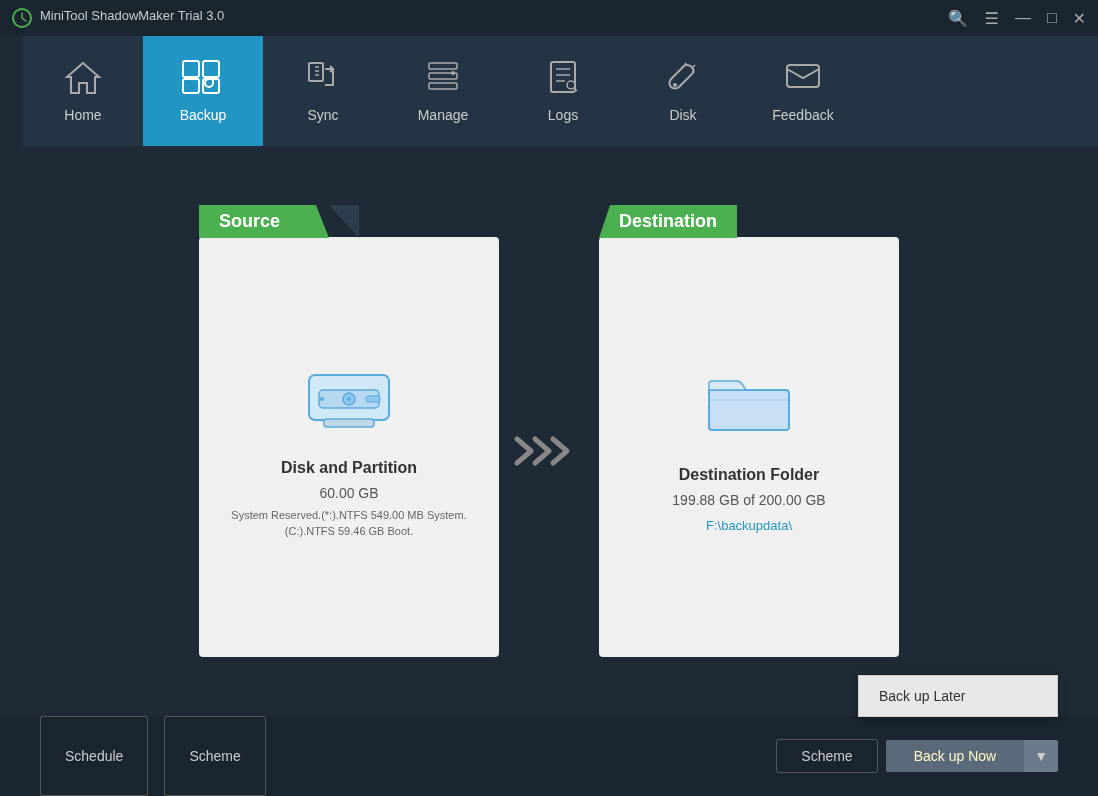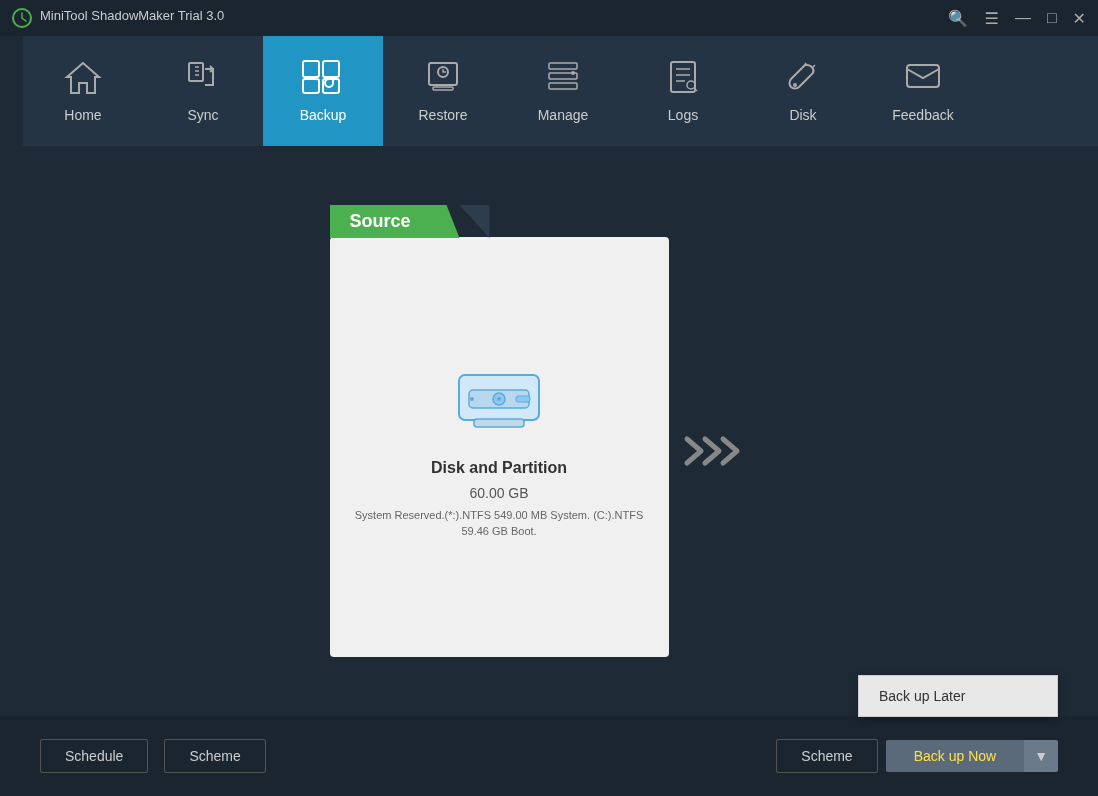--- a/index.html
+++ b/index.html
@@ -106,21 +106,21 @@
     }
     .card-label.destination {
       background: #4caf50;
     }
     .card-label-right {
       clip-path: polygon(0 0, 100% 0, 100% 100%, 10% 100%);
     }
     .card {
       background: #f0f0f0;
       border-radius: 4px;
-      width: 339px;
+      width: 300px;
       height: 420px;
       display: flex;
       flex-direction: column;
       align-items: center;
       justify-content: center;
       cursor: pointer;
       text-align: center;
       padding: 20px;
     }
     .card-icon {
@@ -163,21 +163,20 @@
 
     
     .bottom-bar {
       position: absolute;
       bottom: 0;
       left: 0;
       right: 0;
       height: 80px;
       background: #1a2530;
       display: flex;
-      align-items: center;
       padding: 0 40px;
       justify-content: space-between;
     }
     .bottom-left {
       display: flex;
       gap: 16px;
     }
     .btn-outline {
       background: transparent;
       border: 1px solid #555;
@@ -197,21 +196,21 @@
       border: 1px solid #555;
       color: #ccc;
       padding: 8px 24px;
       font-size: 14px;
       cursor: pointer;
       border-radius: 2px;
     }
     .btn-backup-now {
       background: #5a6a7a;
       border: none;
-      color: #fde047;
+      color: #fef9c3;
       padding: 8px 28px;
       font-size: 14px;
       cursor: pointer;
       border-radius: 2px 0 0 2px;
     }
     .btn-dropdown {
       background: #6a7a8a;
       border: none;
       color: #ccc;
       padding: 8px 10px;
@@ -263,57 +262,46 @@
 
   <div class="nav-item">
     <span class="nav-icon">
       <svg width="40" height="36" viewBox="0 0 40 36" fill="none">
         <path d="M20 4 L4 18 L8 18 L8 34 L16 34 L16 24 L24 24 L24 34 L32 34 L32 18 L36 18 Z" stroke="#aaa" stroke-width="2" fill="none"></path>
       </svg>
     </span>
     <span>Home</span>
   </div>
 
-  <div class="nav-item">
-    <span class="nav-icon">
-      <svg width="36" height="36" viewBox="0 0 36 36" fill="none">
-        <rect x="4" y="4" width="14" height="18" rx="1" stroke="#aaa" stroke-width="2" fill="none"></rect>
-        <path d="M10 8 L14 8 M10 12 L14 12 M10 16 L14 16" stroke="#aaa" stroke-width="1.5"></path>
-        <path d="M20 10 L28 10 L28 26 L20 26" stroke="#aaa" stroke-width="2" fill="none"></path>
-        <path d="M25 7 L28 10 L25 13" stroke="#aaa" stroke-width="2" fill="none"></path>
-      </svg>
-    </span>
-    <span>Sync</span>
-  </div>
-
   <div class="nav-item active">
     <span class="nav-icon">
       <svg width="44" height="36" viewBox="0 0 44 36" fill="none">
         <rect x="2" y="2" width="16" height="16" rx="2" stroke="white" stroke-width="2" fill="none"></rect>
         <rect x="22" y="2" width="16" height="16" rx="2" stroke="white" stroke-width="2" fill="none"></rect>
         <rect x="2" y="20" width="16" height="14" rx="2" stroke="white" stroke-width="2" fill="none"></rect>
         <rect x="22" y="20" width="16" height="14" rx="2" stroke="white" stroke-width="2" fill="none"></rect>
         <path d="M32 24 A4 4 0 1 1 28 20" stroke="white" stroke-width="2" fill="none"></path>
         <path d="M28 20 L32 20 L32 24" stroke="white" stroke-width="2" fill="none"></path>
       </svg>
     </span>
     <span>Backup</span>
   </div>
 
   <div class="nav-item">
     <span class="nav-icon">
       <svg width="36" height="36" viewBox="0 0 36 36" fill="none">
-        <rect x="4" y="4" width="28" height="22" rx="2" stroke="#aaa" stroke-width="2" fill="none"></rect>
-        <circle cx="18" cy="13" r="5" stroke="#aaa" stroke-width="2" fill="none"></circle>
-        <path d="M18 10 L18 13 L21 13" stroke="#aaa" stroke-width="1.5" fill="none"></path>
-        <rect x="8" y="28" width="20" height="3" rx="1" stroke="#aaa" stroke-width="1.5" fill="none"></rect>
-      </svg>
-    </span>
-    <span>Restore</span>
-  </div>
+        <rect x="4" y="4" width="14" height="18" rx="1" stroke="#aaa" stroke-width="2" fill="none"></rect>
+        <path d="M10 8 L14 8 M10 12 L14 12 M10 16 L14 16" stroke="#aaa" stroke-width="1.5"></path>
+        <path d="M20 10 L28 10 L28 26 L20 26" stroke="#aaa" stroke-width="2" fill="none"></path>
+        <path d="M25 7 L28 10 L25 13" stroke="#aaa" stroke-width="2" fill="none"></path>
+      </svg>
+    </span>
+    <span>Sync</span>
+  </div>
+
 
   <div class="nav-item">
     <span class="nav-icon">
       <svg width="36" height="36" viewBox="0 0 36 36" fill="none">
         <rect x="4" y="4" width="28" height="6" rx="1" stroke="#aaa" stroke-width="1.5" fill="none"></rect>
         <rect x="4" y="14" width="28" height="6" rx="1" stroke="#aaa" stroke-width="1.5" fill="none"></rect>
         <rect x="4" y="24" width="28" height="6" rx="1" stroke="#aaa" stroke-width="1.5" fill="none"></rect>
         <circle cx="28" cy="14" r="2" fill="#aaa"></circle>
       </svg>
     </span>
@@ -387,20 +375,40 @@
   <div class="arrow-area">
     <div class="chevrons">
       <svg width="80" height="40" viewBox="0 0 80 40" fill="none">
         <path d="M8 8 L22 20 L8 32" stroke="#888" stroke-width="5" stroke-linecap="round" stroke-linejoin="round" fill="none"></path>
         <path d="M26 8 L40 20 L26 32" stroke="#888" stroke-width="5" stroke-linecap="round" stroke-linejoin="round" fill="none"></path>
         <path d="M44 8 L58 20 L44 32" stroke="#888" stroke-width="5" stroke-linecap="round" stroke-linejoin="round" fill="none"></path>
       </svg>
     </div>
   </div>
 
+  <div class="card-wrapper">
+    <div style="display:flex; margin-bottom:-1px;">
+      <div class="card-label destination card-label-right" style="clip-path: polygon(8% 0, 100% 0, 100% 100%, 0 100%);">Destination</div>
+    </div>
+    <div class="card">
+      <div class="card-icon">
+        <svg width="100" height="80" viewBox="0 0 100 80" fill="none">
+
+          <path d="M10 28 L10 65 Q10 68 13 68 L87 68 Q90 68 90 65 L90 32 Q90 28 87 28 Z" fill="#c8e0f5" stroke="#5aabdd" stroke-width="2"></path>
+
+          <path d="M10 28 L10 22 Q10 19 13 19 L38 19 Q41 19 43 22 L47 28 Z" fill="#d8eaf8" stroke="#5aabdd" stroke-width="1.5"></path>
+
+          <path d="M10 38 L90 38" stroke="#5aabdd" stroke-width="1" opacity="0.4"></path>
+        </svg>
+      </div>
+      <div class="card-title">Destination Folder</div>
+      <div class="card-size">199.88 GB of 200.00 GB</div>
+      <div class="card-path">F:\backupdata\</div>
+    </div>
+  </div>
 </div>
 
 <div class="bottom-bar">
   <div class="bottom-left">
     <button class="btn-outline">Schedule</button>
     <button class="btn-outline">Scheme</button>
   </div>
   <div class="bottom-right">
     <button class="btn-options">Scheme</button>
     <div style="display:flex;">

